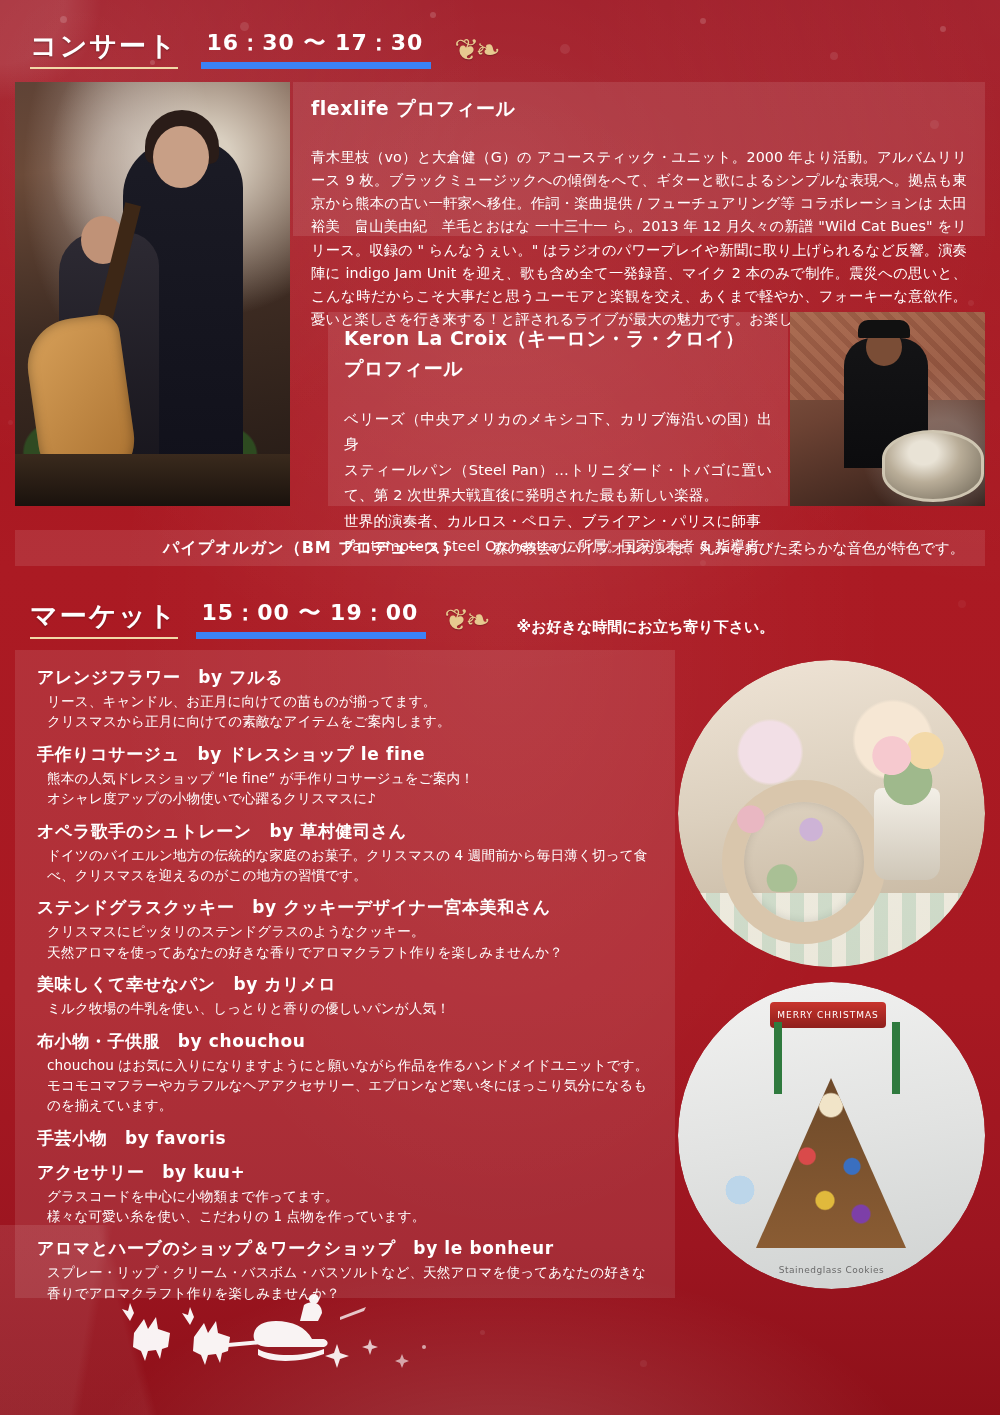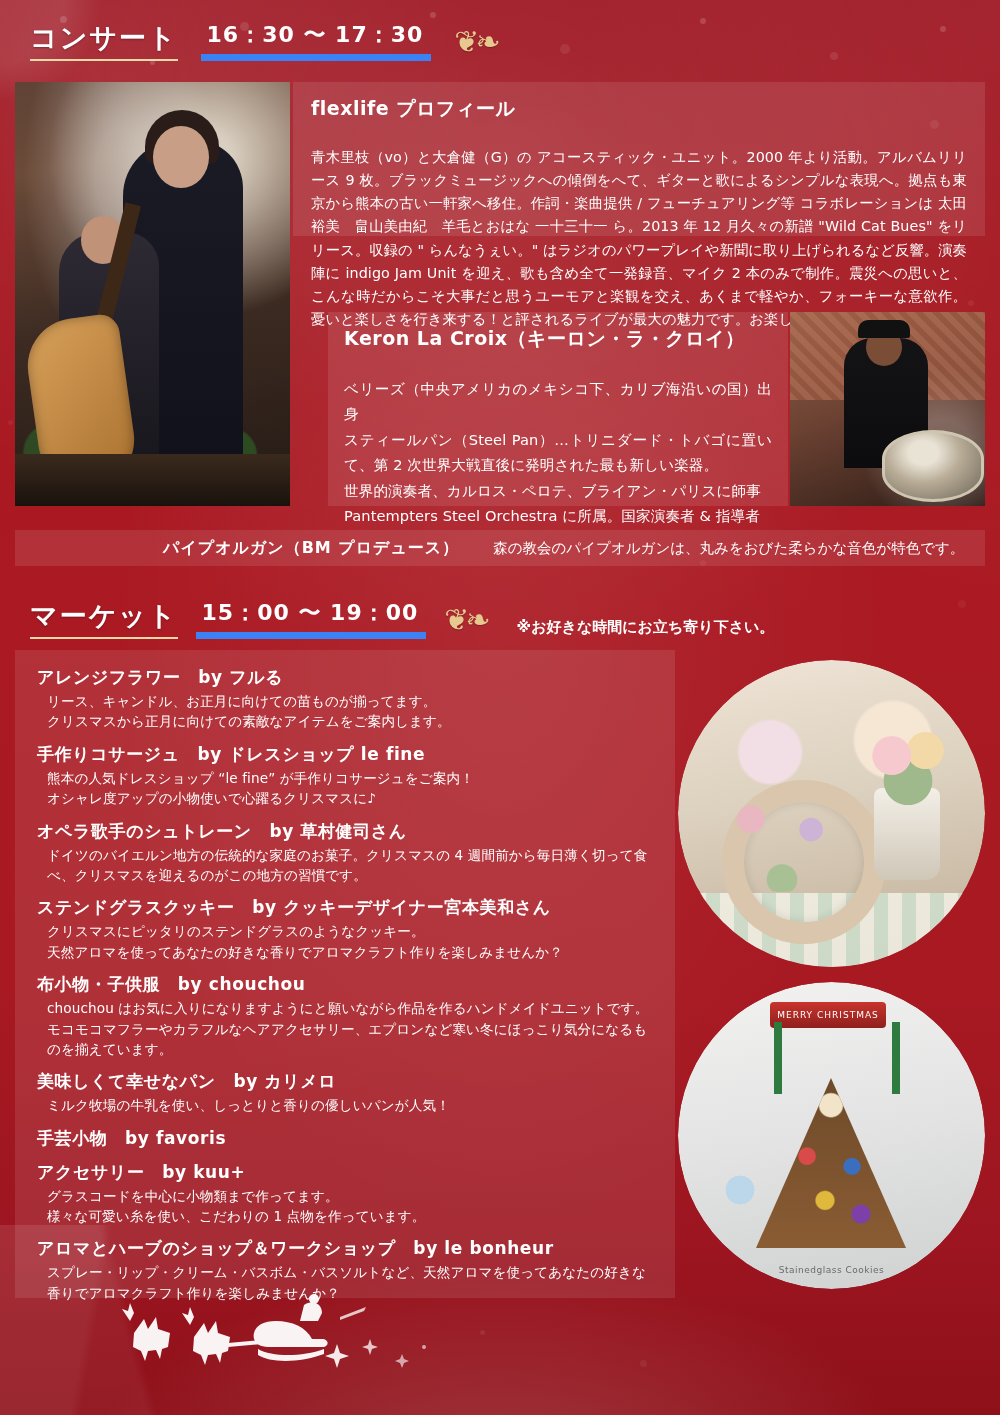--- a/index.html
+++ b/index.html
@@ -196,21 +196,21 @@
   <i style="left:968px;top:300px;width:6px;height:6px;opacity:.4;"></i>
   <i style="left:8px;top:420px;width:5px;height:5px;opacity:.35;"></i>
   <i style="left:700px;top:560px;width:6px;height:6px;opacity:.35;"></i>
   <i style="left:958px;top:600px;width:8px;height:8px;opacity:.3;"></i>
   <i style="left:480px;top:1330px;width:5px;height:5px;opacity:.5;"></i>
   <i style="left:640px;top:1360px;width:7px;height:7px;opacity:.4;"></i>
 </div>
 <div class="corner-tl"></div>
 <div class="bottom-rays"></div>
 
-<div class="sec-head" style="left:30px;top:20px;gap:23px;">
+<div class="sec-head" style="left:30px;top:28px;gap:23px;">
   <span class="title">コンサート</span>
   <span class="time">16：30 〜 17：30</span>
   <span class="flourish">❦❧</span>
 </div>
 
 <div class="photo" id="flexlife-photo">
   <div class="ph"></div>
   <div class="leaves"></div>
   <div class="fg1"></div>
     <div class="hair1"></div>
@@ -222,20 +222,21 @@
   <div class="floor"></div>
 </div>
 
 <div class="panel" id="flexlife-text">
   <div class="h3">flexlife プロフィール</div>
   <div class="body">青木里枝（vo）と大倉健（G）の アコースティック・ユニット。2000 年より活動。アルバムリリース 9 枚。ブラックミュージックへの傾倒をへて、ギターと歌によるシンプルな表現へ。拠点も東京から熊本の古い一軒家へ移住。作詞・楽曲提供 / フューチュアリング等 コラボレーションは 太田裕美　畠山美由紀　羊毛とおはな 一十三十一 ら。2013 年 12 月久々の新譜 "Wild Cat Bues" をリリース。収録の " らんなうぇい。" はラジオのパワープレイや新聞に取り上げられるなど反響。演奏陣に indigo Jam Unit を迎え、歌も含め全て一発録音、マイク 2 本のみで制作。震災への思いと、こんな時だからこそ大事だと思うユーモアと楽観を交え、あくまで軽やか、フォーキーな意欲作。憂いと楽しさを行き来する！と評されるライブが最大の魅力です。お楽しみに。</div>
 </div>
 
 <div class="panel" id="keron-text">
   <div class="h3">Keron La Croix（キーロン・ラ・クロイ）</div>
+  <div class="h3" style="margin-top:-4px;">プロフィール</div>
   <div class="body kl" style="white-space:pre-line;">ベリーズ（中央アメリカのメキシコ下、カリブ海沿いの国）出身
 スティールパン（Steel Pan）…トリニダード・トバゴに置いて、第 2 次世界大戦直後に発明された最も新しい楽器。
 世界的演奏者、カルロス・ペロテ、ブライアン・パリスに師事
 Pantempters Steel Orchestra に所属。国家演奏者 &amp; 指導者</div>
 </div>
 
 <div class="photo" id="keron-photo">
   <div class="ph"></div>
     <div class="wall"></div>
   <div class="man"></div>
@@ -270,27 +271,27 @@
   <div class="item">
     <h4>オペラ歌手のシュトレーン　by 草村健司さん</h4>
     <p style="white-space:pre-line">ドイツのバイエルン地方の伝統的な家庭のお菓子。クリスマスの 4 週間前から毎日薄く切って食べ、クリスマスを迎えるのがこの地方の習慣です。</p>
   </div>
   <div class="item">
     <h4>ステンドグラスクッキー　by クッキーデザイナー宮本美和さん</h4>
     <p style="white-space:pre-line">クリスマスにピッタリのステンドグラスのようなクッキー。
 天然アロマを使ってあなたの好きな香りでアロマクラフト作りを楽しみませんか？</p>
   </div>
   <div class="item">
+    <h4>美味しくて幸せなパン　by カリメロ</h4>
+    <p style="white-space:pre-line">ミルク牧場の牛乳を使い、しっとりと香りの優しいパンが人気！</p>
+  </div>
+  <div class="item">
     <h4>布小物・子供服　by chouchou</h4>
     <p style="white-space:pre-line">chouchou はお気に入りになりますようにと願いながら作品を作るハンドメイドユニットです。
 モコモコマフラーやカラフルなヘアアクセサリー、エプロンなど寒い冬にほっこり気分になるものを揃えています。</p>
-  </div>
-  <div class="item">
-    <h4>美味しくて幸せなパン　by カリメロ</h4>
-    <p style="white-space:pre-line">ミルク牧場の牛乳を使い、しっとりと香りの優しいパンが人気！</p>
   </div>
   <div class="item">
     <h4>手芸小物　by favoris</h4>
   </div>
   <div class="item">
     <h4>アクセサリー　by kuu+</h4>
     <p style="white-space:pre-line">グラスコードを中心に小物類まで作ってます。
 様々な可愛い糸を使い、こだわりの 1 点物を作っています。</p>
   </div>
   <div class="item">

